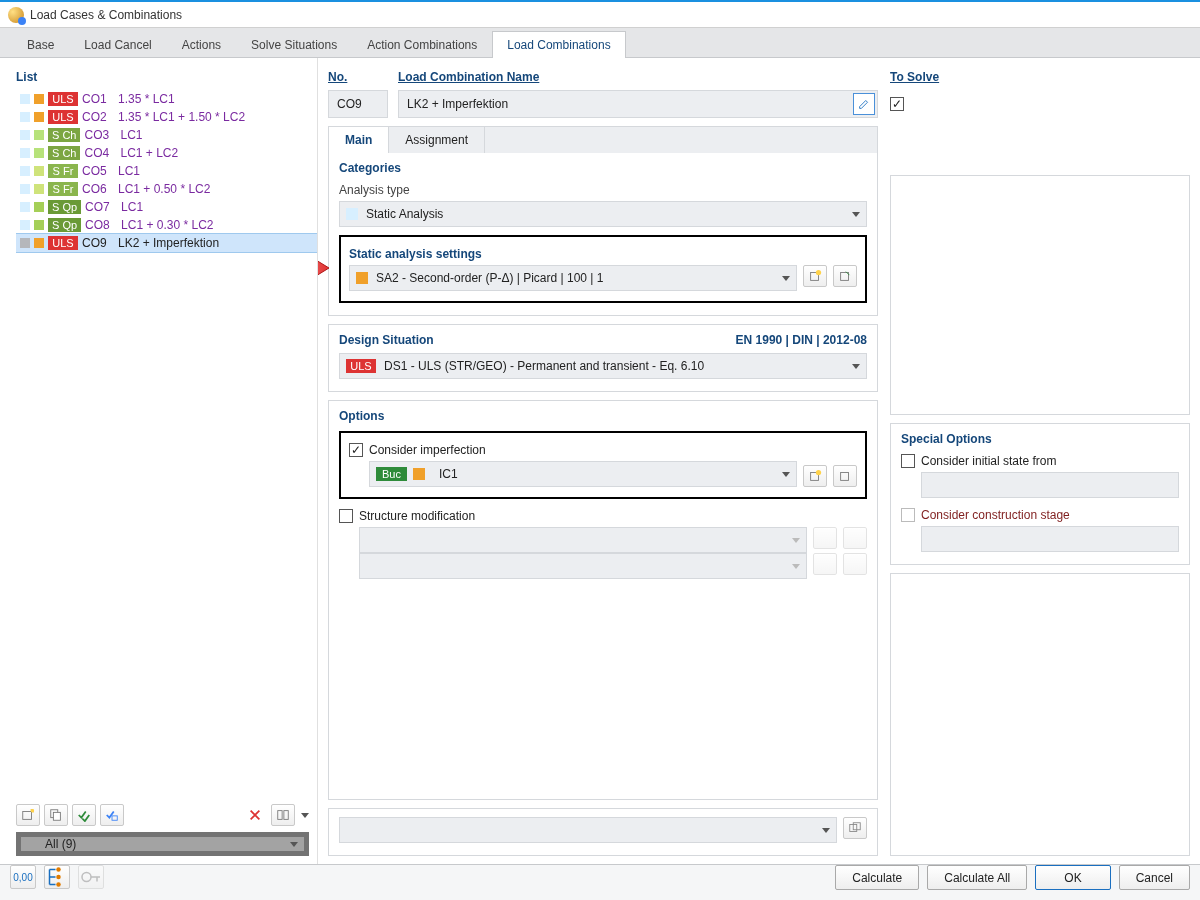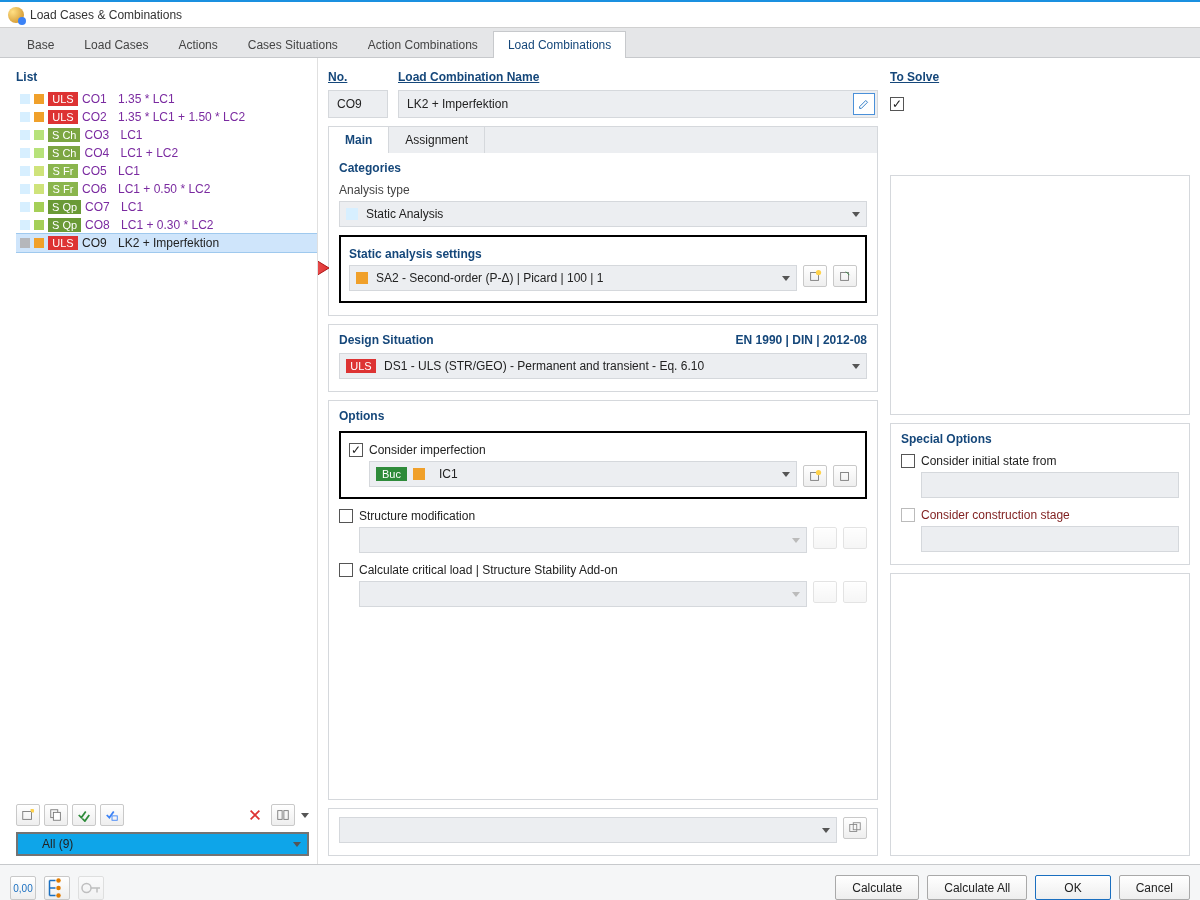--- a/index.html
+++ b/index.html
@@ -25,21 +25,21 @@
   .tag.sqp { background:#6a9a36; }
   .tag.buc { background:#2e8b3a; padding: 0 6px;}
   .lc-code { color:#7a2aa0; width:32px;}
   .lc-desc { color:#7a2aa0;}
   .lc-row.selected .lc-code, .lc-row.selected .lc-desc { color:#222;}
   .list-toolbar { display:flex; align-items:center; gap:4px; padding:6px 8px 6px 0;}
   .tbtn { width:24px; height:22px; border:1px solid #c9c9c9; background:linear-gradient(#fff,#eee); display:flex; align-items:center; justify-content:center; cursor:pointer; border-radius:2px;}
   .tbtn svg { width:14px; height:14px;}
   .spacer { flex:1;}
   .filterbox { margin:0 8px 0 0; }
-  .select { display:flex; align-items:center; background:#0ea5e9; border:2px solid #737373; height:24px; padding:0 6px; cursor:pointer;}
+  .select { display:flex; align-items:center; background:#a3a3a3; border:5px solid #737373; height:24px; padding:0 6px; cursor:pointer;}
   .select .chev { margin-left:auto; }
   .chev { width:0;height:0;border-left:4px solid transparent;border-right:4px solid transparent;border-top:5px solid #555; }
 
   .mainpane { flex:1; display:flex; gap:12px; padding:8px 10px; overflow:hidden; }
   .centercol { flex:1; display:flex; flex-direction:column; gap:8px; min-width:0;}
   .rightcol { width:300px; display:flex; flex-direction:column; gap:8px;}
 
   .headerrow { display:flex; gap:10px;}
   .field { display:flex; flex-direction:column;}
   .field .label { color:#15477a; font-weight:600; padding:4px 6px 6px 0;text-decoration:underline;}
@@ -65,39 +65,39 @@
   .redbox { border:2px solid #000000; padding:6px 8px 10px 8px; margin-top:8px; position:relative;}
   .row-ddl-actions { display:flex; gap:6px;}
   .row-ddl-actions .ddl{flex:1;}
   .ds-row{display:flex;align-items:center;justify-content:space-between;}
   .ds-code{color:#15477a;font-weight:600;}
   .optchk { display:flex; align-items:center; margin:4px 0;}
   .commentpanel{margin-top:auto;}
   .arrow { position:absolute; width:60px; height:26px;}
   .arrow svg{width:100%;height:100%;}
 
-  .footer { position:absolute; left:0; right:0; bottom:0; height:36px; border-top:1px solid #c7c9cc; background:#f5f6f7; display:flex; align-items:flex-end; padding:0 10px; gap:8px;}
+  .footer { position:absolute; left:0; right:0; bottom:0; height:36px; border-top:1px solid #c7c9cc; background:#f5f6f7; display:flex; align-items:flex-start; padding:0 10px; gap:8px;}
   .footer .spacer{flex:1;}
   .btn { height:25px; padding:0 16px; border:1px solid #a9a9a9; background:linear-gradient(#fff,#eee); cursor:pointer; display:flex; align-items:center; border-radius:2px;}
   .btn.primary { border-color:#1a6fc0; padding: 0 28px;}
   .ftricon{width:26px;height:24px;border:1px solid #c9c9c9;background:linear-gradient(#fff,#eee);display:flex;align-items:center;justify-content:center;border-radius:2px;cursor:pointer;}
 </style>
 </head>
 <body>
 
 <div class="titlebar">
   <span class="appicon"></span>
   <span class="title">Load Cases &amp; Combinations</span>
 </div>
 
 <div class="tabstrip" id="tabstrip">
     <div class="tab">Base</div>
-    <div class="tab">Load Cases</div>
+    <div class="tab">Load Cancel</div>
     <div class="tab">Actions</div>
-    <div class="tab">Cases Situations</div>
+    <div class="tab">Solve Situations</div>
     <div class="tab">Action Combinations</div>
     <div class="tab active">Load Combinations</div>
   </div>
 
 <div class="workarea">
   <div class="leftpane">
     <div class="section-title">List</div>
     <div class="listbox" id="listbox">
         <div class="lc-row">
           <span class="sw" style="background:#d7efff"></span>
@@ -334,24 +334,20 @@
           <span>Structure modification</span>
         </div>
         <div class="row-ddl-actions" style="padding-left:20px;">
           <div class="ddl" style="color:#aaa;">
             <span class="chev" style="margin-left:auto; border-top-color:#bbb;"></span>
           </div>
           <div class="tbtn" style="opacity:.5;"></div>
           <div class="tbtn" style="opacity:.5;"></div>
         </div>
 
-        <div class="optchk" style="margin-top:10px;">
-          <span class="chk"></span>
-          <span>Calculate critical load | Structure Stability Add-on</span>
-        </div>
         <div class="row-ddl-actions" style="padding-left:20px;">
           <div class="ddl" style="color:#aaa;">
             <span class="chev" style="margin-left:auto; border-top-color:#bbb;"></span>
           </div>
           <div class="tbtn" style="opacity:.5;"></div>
           <div class="tbtn" style="opacity:.5;"></div>
         </div>
       </div>
 
       <div class="panel commentpanel">

